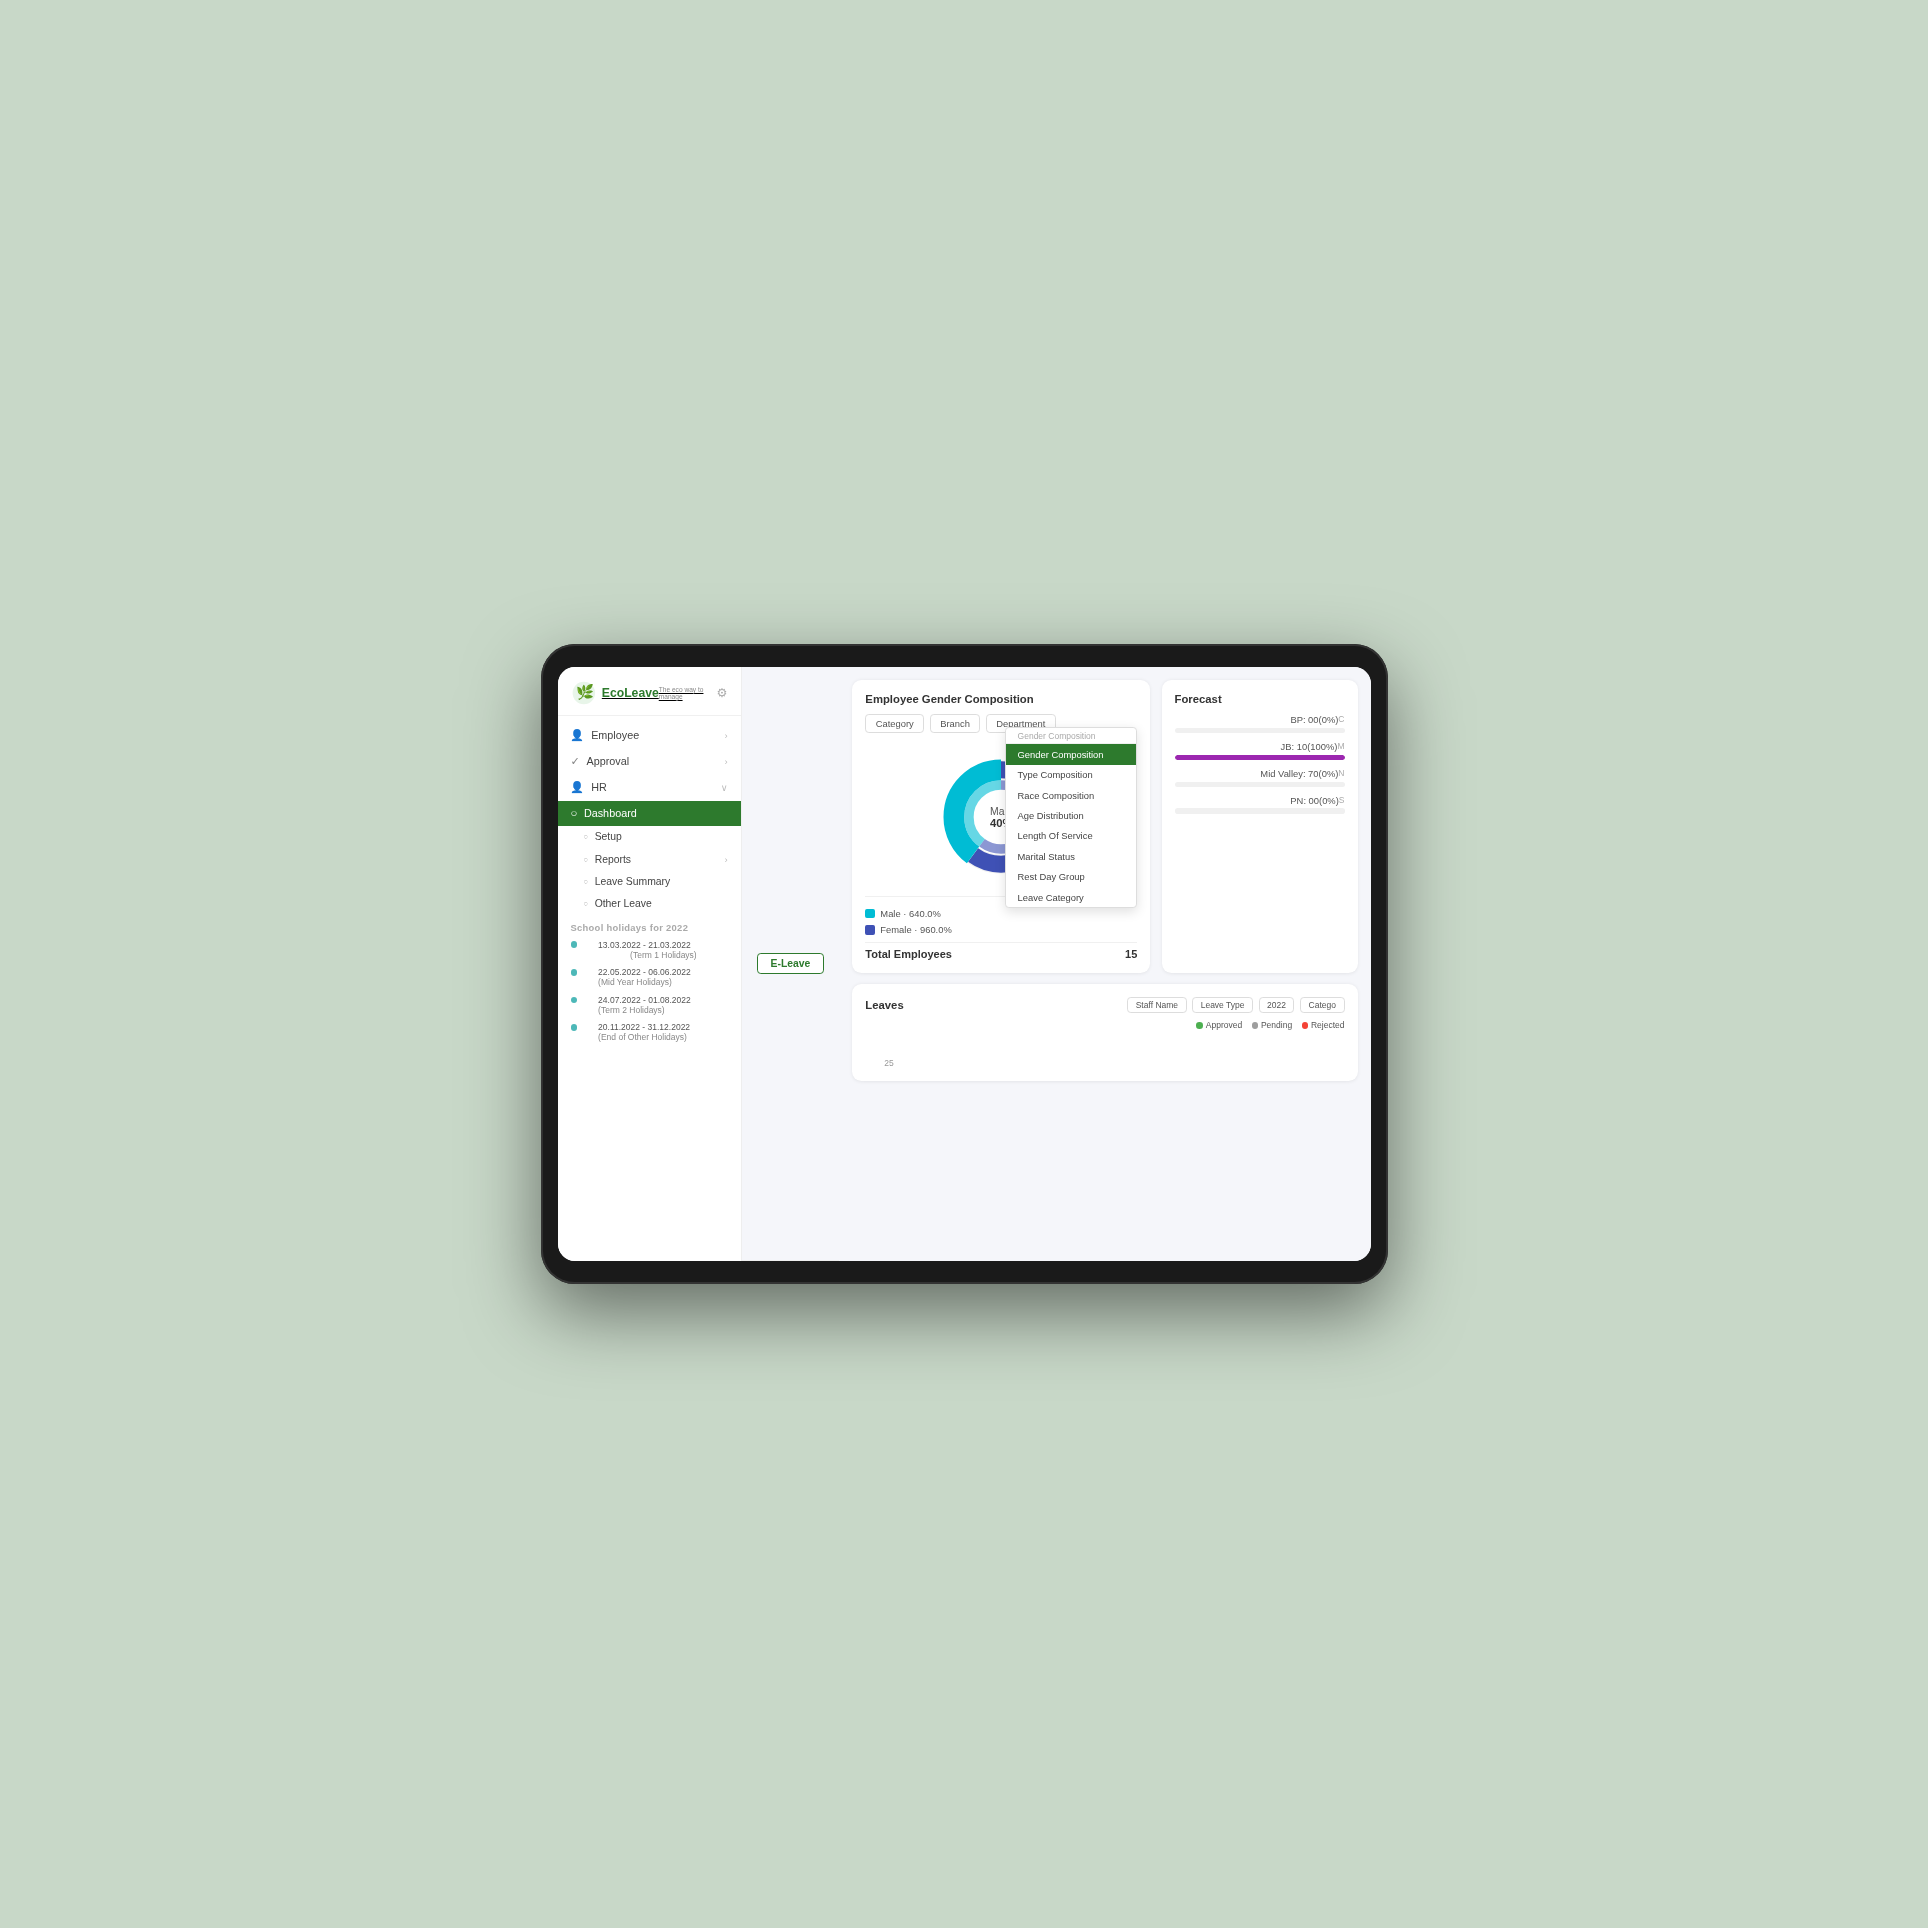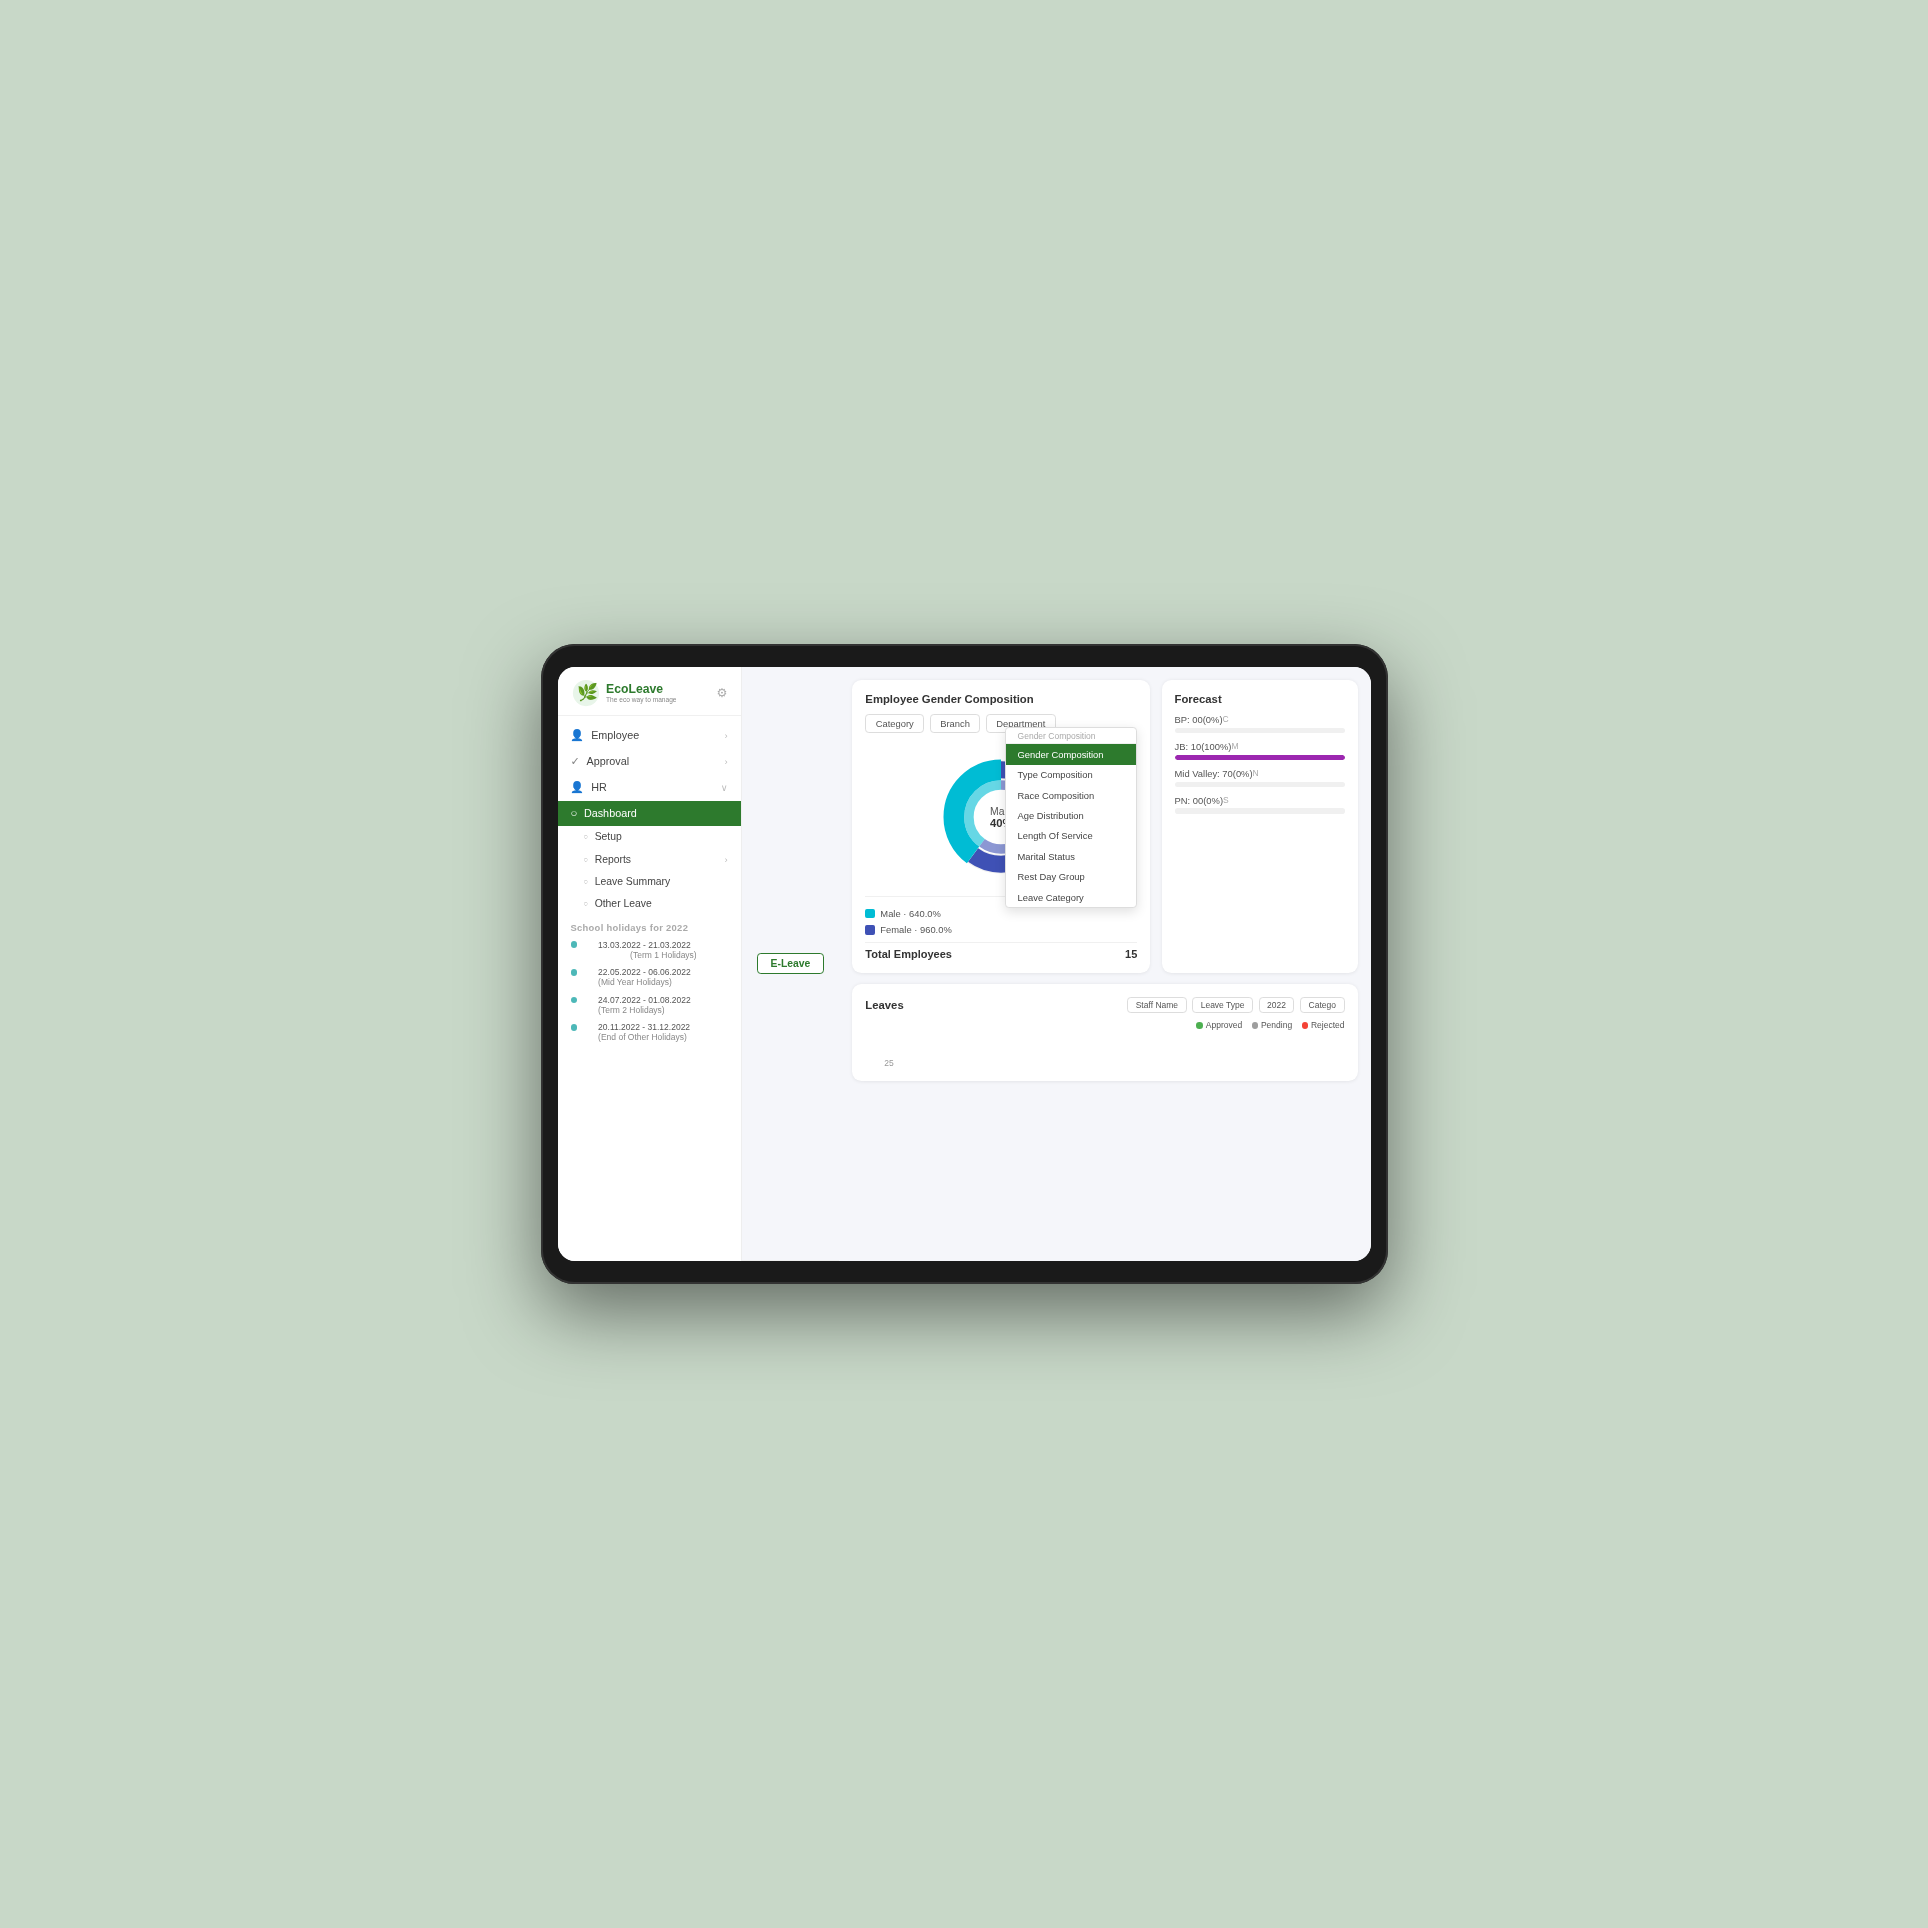--- a/index.html
+++ b/index.html
@@ -54,21 +54,22 @@
       border-bottom: 0.9px solid #f0f0f0;
     }
 
     .logo-icon {
       width: 30px;
       height: 30px;
     }
 
     .logo-text {
       display: flex;
-      flex-direction: column;
+      flex-direction: row;
+      text-decoration: underline;
     }
 
     .logo-name {
       font-size: 12.2px;
       font-weight: 700;
       color: #2d7a2d;
     }
 
     .logo-sub {
       font-size: 6.6px;
@@ -340,21 +341,21 @@
       margin-top: 3.8px;
     }
 
     
     .forecast-item {
       margin-bottom: 7.5px;
     }
 
     .forecast-item-header {
       display: flex;
-      justify-content: flex-start;
+      justify-content: flex-end;
       font-size: 9.4px;
       color: #555;
       margin-bottom: 2.8px;
     }
 
     .forecast-bar-bg {
       background: #f0f0f0;
       border-radius: 2.8px;
       height: 5.6px;
       overflow: hidden;

